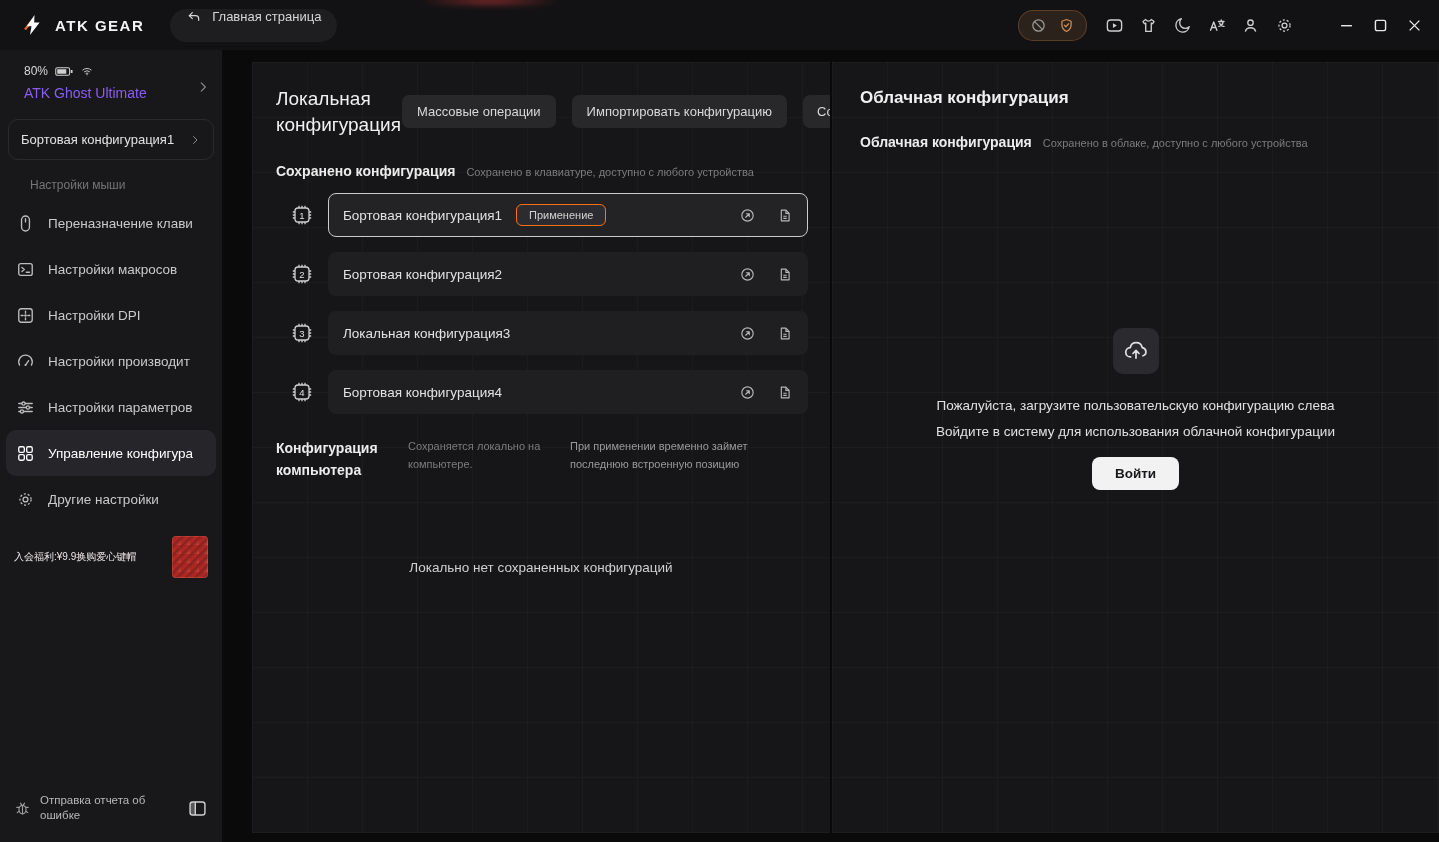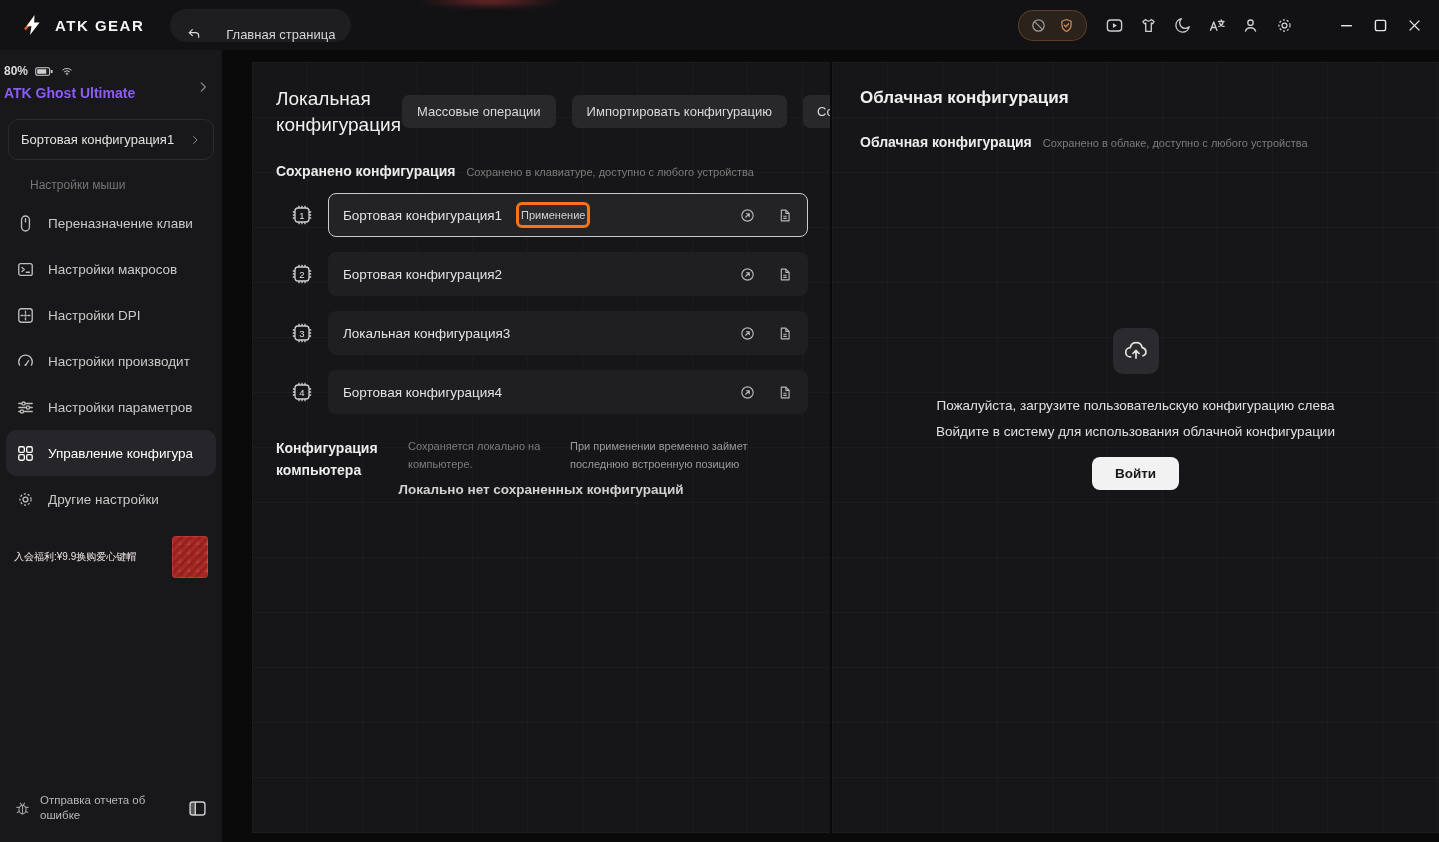--- a/index.html
+++ b/index.html
@@ -7,38 +7,38 @@
   body { font-family:"Liberation Sans","DejaVu Sans",sans-serif; }
   .page { width:1439px; height:842px; background:#0a0a0b; position:relative; overflow:hidden; color:#e6e6e6; }
 
   
   .titlebar { height:50px; background:#121214; display:flex; align-items:center; position:relative; }
   .red-glare { position:absolute; left:415px; top:-5px; width:150px; height:12px;
     background:radial-gradient(ellipse at center, rgba(255,70,70,.55), rgba(255,70,70,0) 70%); filter:blur(3px); pointer-events:none; }
   .brand { display:flex; align-items:center; gap:9px; margin-left:20px; }
   .brand-logo { width:26px; height:26px; display:flex; align-items:center; justify-content:center; }
   .brand-name { font-size:15px; font-weight:700; letter-spacing:1.5px; color:#f2f2f2; }
-  .nav-pill { margin-left:26px; height:33px; background:#1e1e21; border-radius:18px; display:flex; align-items:flex-end;
-    gap:24px; padding:0 16px; color:#d6d6d6; font-size:13px; cursor:pointer; }
+  .nav-pill { margin-left:26px; height:33px; background:#1e1e21; border-radius:18px; display:flex; align-items:flex-start;
+    gap:10px; padding:0 16px; color:#d6d6d6; font-size:13px; cursor:pointer; }
   .tb-right { position:absolute; right:8px; top:0; height:50px; display:flex; align-items:center; }
   .tb-pill { display:flex; align-items:center; gap:11px; padding:6px 11px; border-radius:15px;
     background:#2b221b; border:1px solid rgba(210,130,70,.3); margin-right:10px; }
   .tb-pill svg { display:block; }
   .tb-iconbtn { width:34px; height:34px; display:flex; align-items:center; justify-content:center;
     color:#cfcfcf; border-radius:8px; cursor:pointer; background:transparent; border:none; }
   .win-btns { display:flex; margin-left:28px; }
   .win-btn { width:34px; height:50px; display:flex; align-items:center; justify-content:center;
     color:#e8e8e8; background:transparent; border:none; cursor:pointer; }
 
   
   .app { display:flex; height:792px; }
 
   
   .sidebar { width:222px; background:#18181a; display:flex; flex-direction:column; flex-shrink:0; }
-  .device { position:relative; padding:14px 4px 8px;font-weight:bold; }
+  .device { position:relative; padding:14px 24px 8px; }
   .device-meta { display:flex; align-items:center; gap:7px; color:#d8d8d8; font-size:12px; }
   .device-name { margin-top:7px; font-size:14px; color:#8b5cf6; }
   .device-chevron { position:absolute; right:12px; top:30px; color:#8a8a8a; cursor:pointer; }
   .profile-row { margin:10px 8px 0; border:1px solid #2b2b2e; border-radius:10px; padding:12px 12px;
     display:flex; align-items:center; justify-content:space-between; font-size:13px; color:#e2e2e2; cursor:pointer; }
   .profile-row .chev { color:#8a8a8a; }
   .section-label { margin:18px 30px 8px; font-size:12px; color:#757575; }
   .menu { display:flex; flex-direction:column; }
   .menu-item { height:46px; display:flex; align-items:center; gap:13px; padding:0 16px;
     color:#c9c9c9; font-size:13.5px; cursor:pointer; position:relative; white-space:nowrap; overflow:hidden; }
@@ -79,29 +79,29 @@
   .sec-note { font-size:11px; color:#7c7c7c; }
   .cfg-list { margin-top:14px; display:flex; flex-direction:column; gap:15px; padding-right:22px; }
   .cfg-row { display:flex; align-items:center; cursor:pointer; }
   .chip-wrap { width:52px; display:flex; justify-content:center; align-items:center; position:relative; color:#cfcfcf; }
   .chip-num { position:absolute; left:0; top:0; width:52px; height:28px; display:flex; align-items:center;
     justify-content:center; font-size:9.5px; color:#e0e0e0; pointer-events:none; }
   .cfg-box { flex:1; height:44px; background:#1f1f22; border-radius:8px; border:1px solid transparent;
     display:flex; align-items:center; padding:0 14px; min-width:0; }
   .cfg-row.selected .cfg-box { border-color:#cacaca; background:#232326; }
   .cfg-label { font-size:13.5px; color:#e2e2e2; white-space:nowrap; }
-  .badge { margin-left:14px; font-size:11px; color:#d2d2d2; border:3px solid #f97316; background:#2c2c30;
-    padding:4px 2px; border-radius:6px; white-space:nowrap; }
+  .badge { margin-left:14px; font-size:11px; color:#d2d2d2; border:1px solid #f97316; background:#2c2c30;
+    padding:4px 12px; border-radius:6px; white-space:nowrap; }
   .cfg-actions { margin-left:auto; display:flex; gap:20px; color:#b8b8b8; }
   .icon-btn { background:none; border:none; color:inherit; cursor:pointer; display:flex; padding:0; }
   .comp-sec { margin-top:24px; display:flex; gap:28px; padding-right:30px; align-items:flex-start; }
   .comp-title { width:104px; font-size:14px; font-weight:700; color:#ececec; line-height:1.55; flex-shrink:0; }
   .comp-note1 { width:134px; font-size:11px; color:#7c7c7c; line-height:1.6; flex-shrink:0; }
   .comp-note2 { width:256px; font-size:11px; color:#9a9a9a; line-height:1.6; }
-  .empty-text { text-align:center; font-size:13.5px; color:#d0d0d0; padding-right:24px;font-weight:bold; }
+  .empty-text { margin-top:78px; text-align:center; font-size:13.5px; color:#d0d0d0; padding-right:24px; }
 
   
   .cloud-title { font-size:17px; font-weight:600; color:#f0f0f0; }
   .cloud-sec { margin-top:26px; display:flex; align-items:baseline; gap:11px; }
   .cloud-center { margin-top:178px; display:flex; flex-direction:column; align-items:center; }
   .cloud-icon-box { width:46px; height:46px; background:#2b2b2f; border-radius:10px; display:flex;
     align-items:center; justify-content:center; color:#e0e0e0; }
   .cloud-hint { font-size:13.5px; color:#e0e0e0; }
   .hint-1 { margin-top:24px; }
   .hint-2 { margin-top:11px; }

